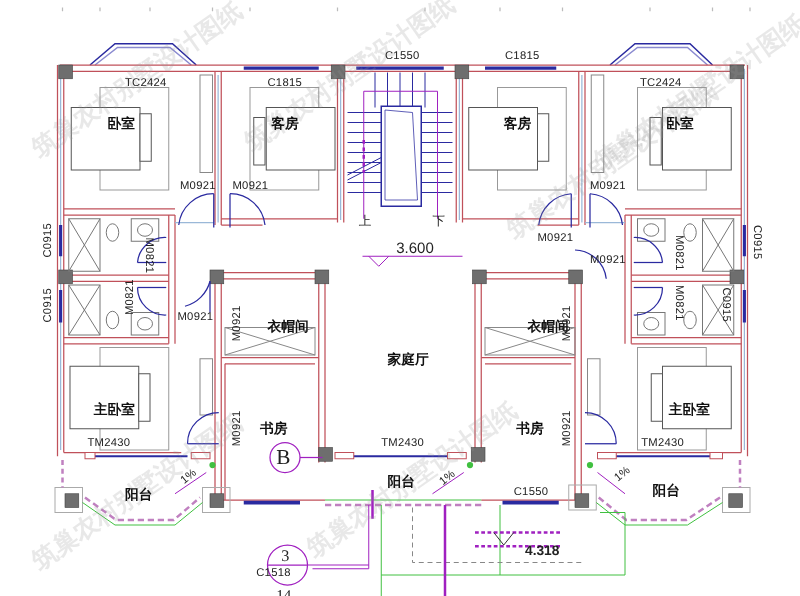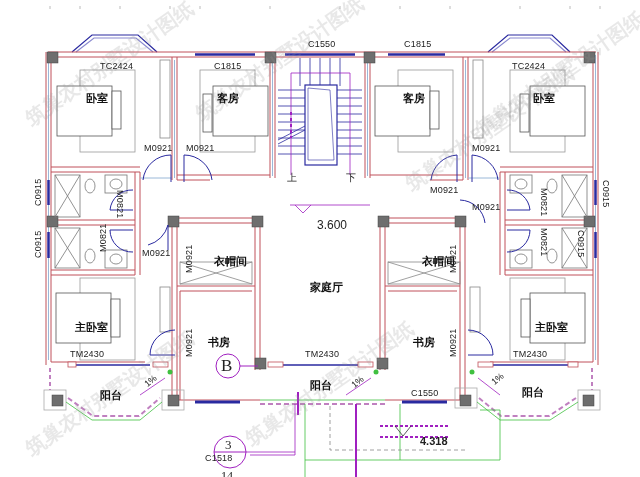--- a/index.html
+++ b/index.html
@@ -4,21 +4,21 @@
 <style>
   html, body { margin:0; padding:0; background:#ffffff; }
   body { width:640px; height:477px; overflow:hidden; position:relative; font-family:"DejaVu Sans", sans-serif; }
   #plan { position:absolute; left:0; top:0; width:640px; height:477px; }
   .lbl { position:absolute; white-space:nowrap; line-height:1; }
   .room { font-weight:bold; font-size:11px; color:#111; }
   .code { font-family:"Liberation Sans", sans-serif; font-size:9px; color:#222; letter-spacing:0.2px; }
   .vert { transform:rotate(-90deg); transform-origin:left top; }
   .vert-cw { transform:rotate(90deg); transform-origin:left top; }
   .wm { position:absolute; font-size:20px; font-weight:bold; color:rgba(150,150,150,0.22); transform:rotate(-35deg); transform-origin:left top; white-space:nowrap; pointer-events:none; }
-  .elev { font-family:"Liberation Sans", sans-serif; font-size:12px; color:#222;margin-top:27px; }
+  .elev { font-family:"Liberation Sans", sans-serif; font-size:12px; color:#222; }
   .elev2 { font-family:"Liberation Sans", sans-serif; font-size:11px; font-weight:bold; color:#222; }
   .slope { font-family:"Liberation Sans", sans-serif; font-size:9px; color:#222; transform:rotate(-40deg); transform-origin:left top; }
   .axis { font-family:"Liberation Serif", serif; color:#222; }
 </style>
 </head>
 <body>
 
 <svg id="plan" viewBox="0 0 640 477" xmlns="http://www.w3.org/2000/svg">
 
   <g stroke="#bbb" stroke-width="1">

